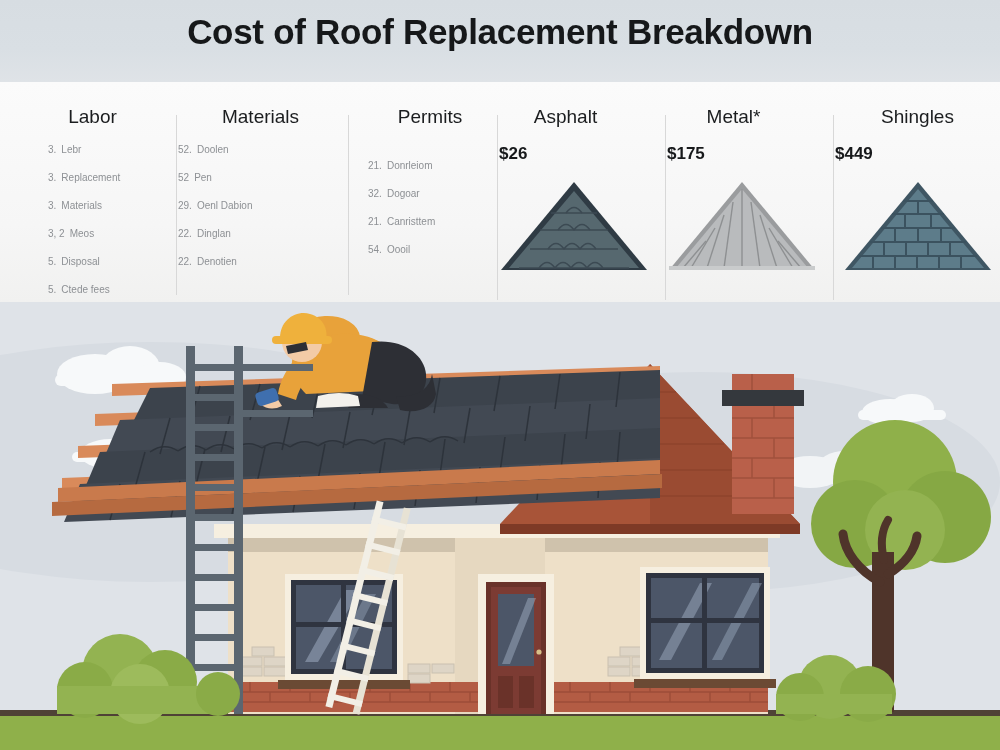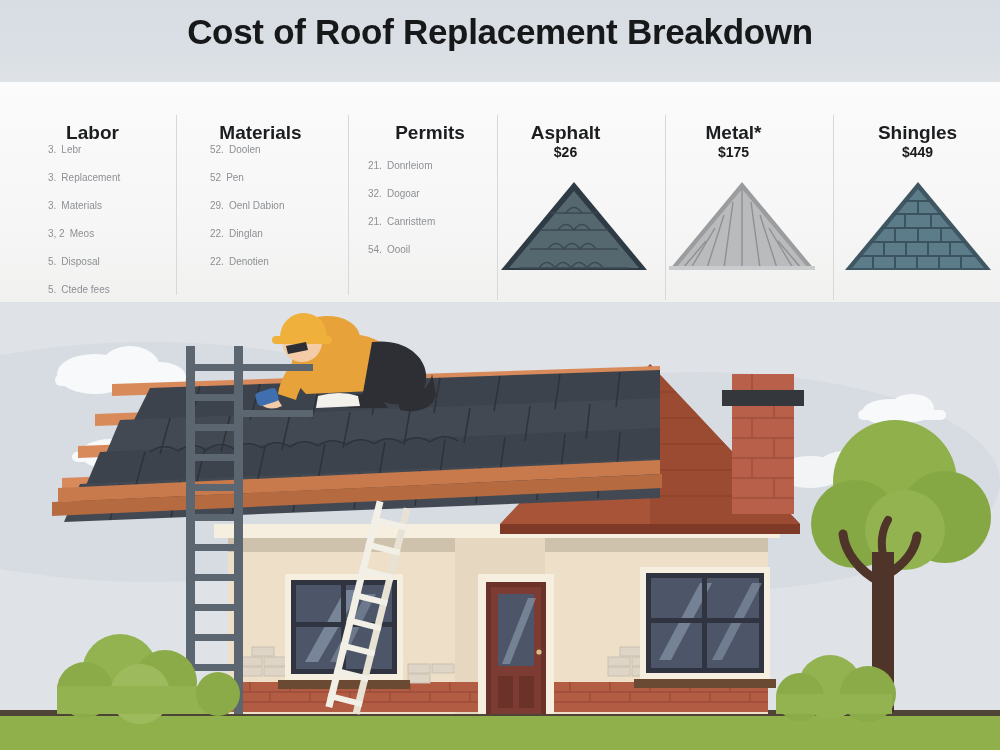--- a/index.html
+++ b/index.html
@@ -40,33 +40,32 @@
     width: 1000px; height: 220px;
     background: linear-gradient(180deg, #fbfbfb 0%, #f6f6f6 65%, #f1f1f0 100%);
   }
   .col {
     position: absolute;
     top: 0;
     height: 220px;
   }
   .col-head {
     position: absolute;
-    top: 40px;
+    top: 24px;
     width: 100%;
     text-align: center;
     font-size: 19px;
-    font-weight: bold;
+    font-weight: normal;
     color: #1b1d1f;
   }
   .col-price {
     position: absolute;
     top: 62px;
     width: 100%;
-    text-align: center;
-    font-size: 14px;
+    font-size: 17px;
     font-weight: bold;
     color: #17191b;
   }
   .col-list {
     position: absolute;
     top: 62px;
     left: 0;
     width: 100%;
   }
   .list-row {
@@ -122,21 +121,21 @@
         <div class="list-row"><span class="num">3, 2</span><span>Meos</span></div>
         <div class="list-row"><span class="num">5.</span><span>Disposal</span></div>
         <div class="list-row"><span class="num">5.</span><span>Ctede fees</span></div>
       </div>
     </div>
 
     <div class="divider" style="left:176px;"></div>
 
     <div class="col" style="left:178px; width:165px;">
       <div class="col-head">Materials</div>
-      <div class="col-list" style="padding-left:32px;">
+      <div class="col-list" style="">
         <div class="list-row"><span class="num">52.</span><span>Doolen</span></div>
         <div class="list-row"><span class="num">52</span><span>Pen</span></div>
         <div class="list-row"><span class="num">29.</span><span>Oenl Dabion</span></div>
         <div class="list-row"><span class="num">22.</span><span>Dinglan</span></div>
         <div class="list-row"><span class="num">22.</span><span>Denotien</span></div>
       </div>
     </div>
 
     <div class="divider" style="left:348px;"></div>
 

